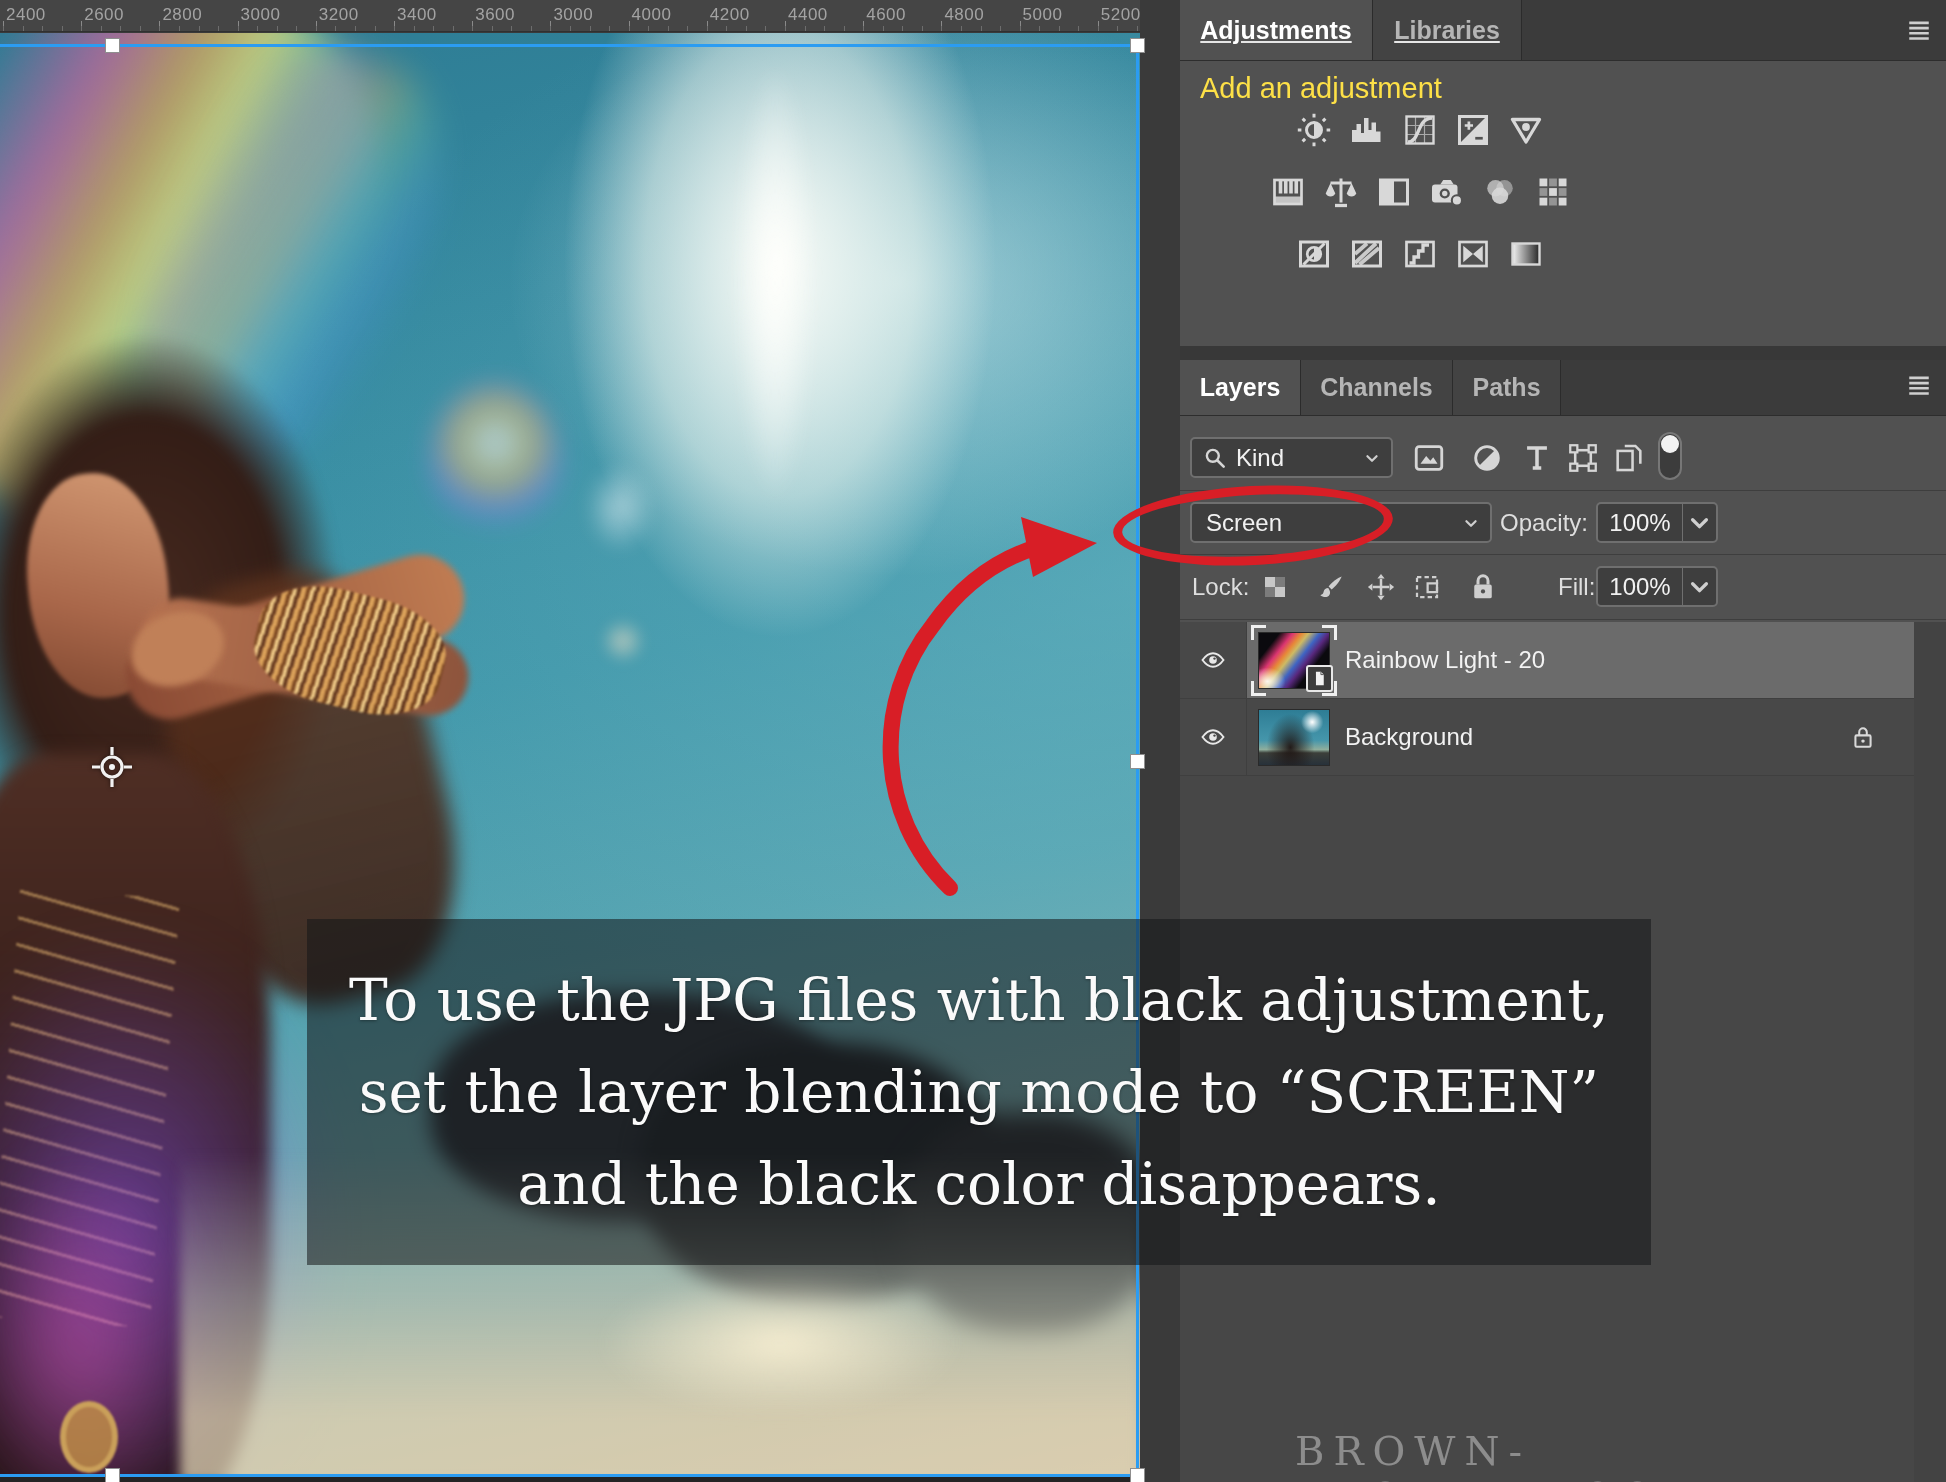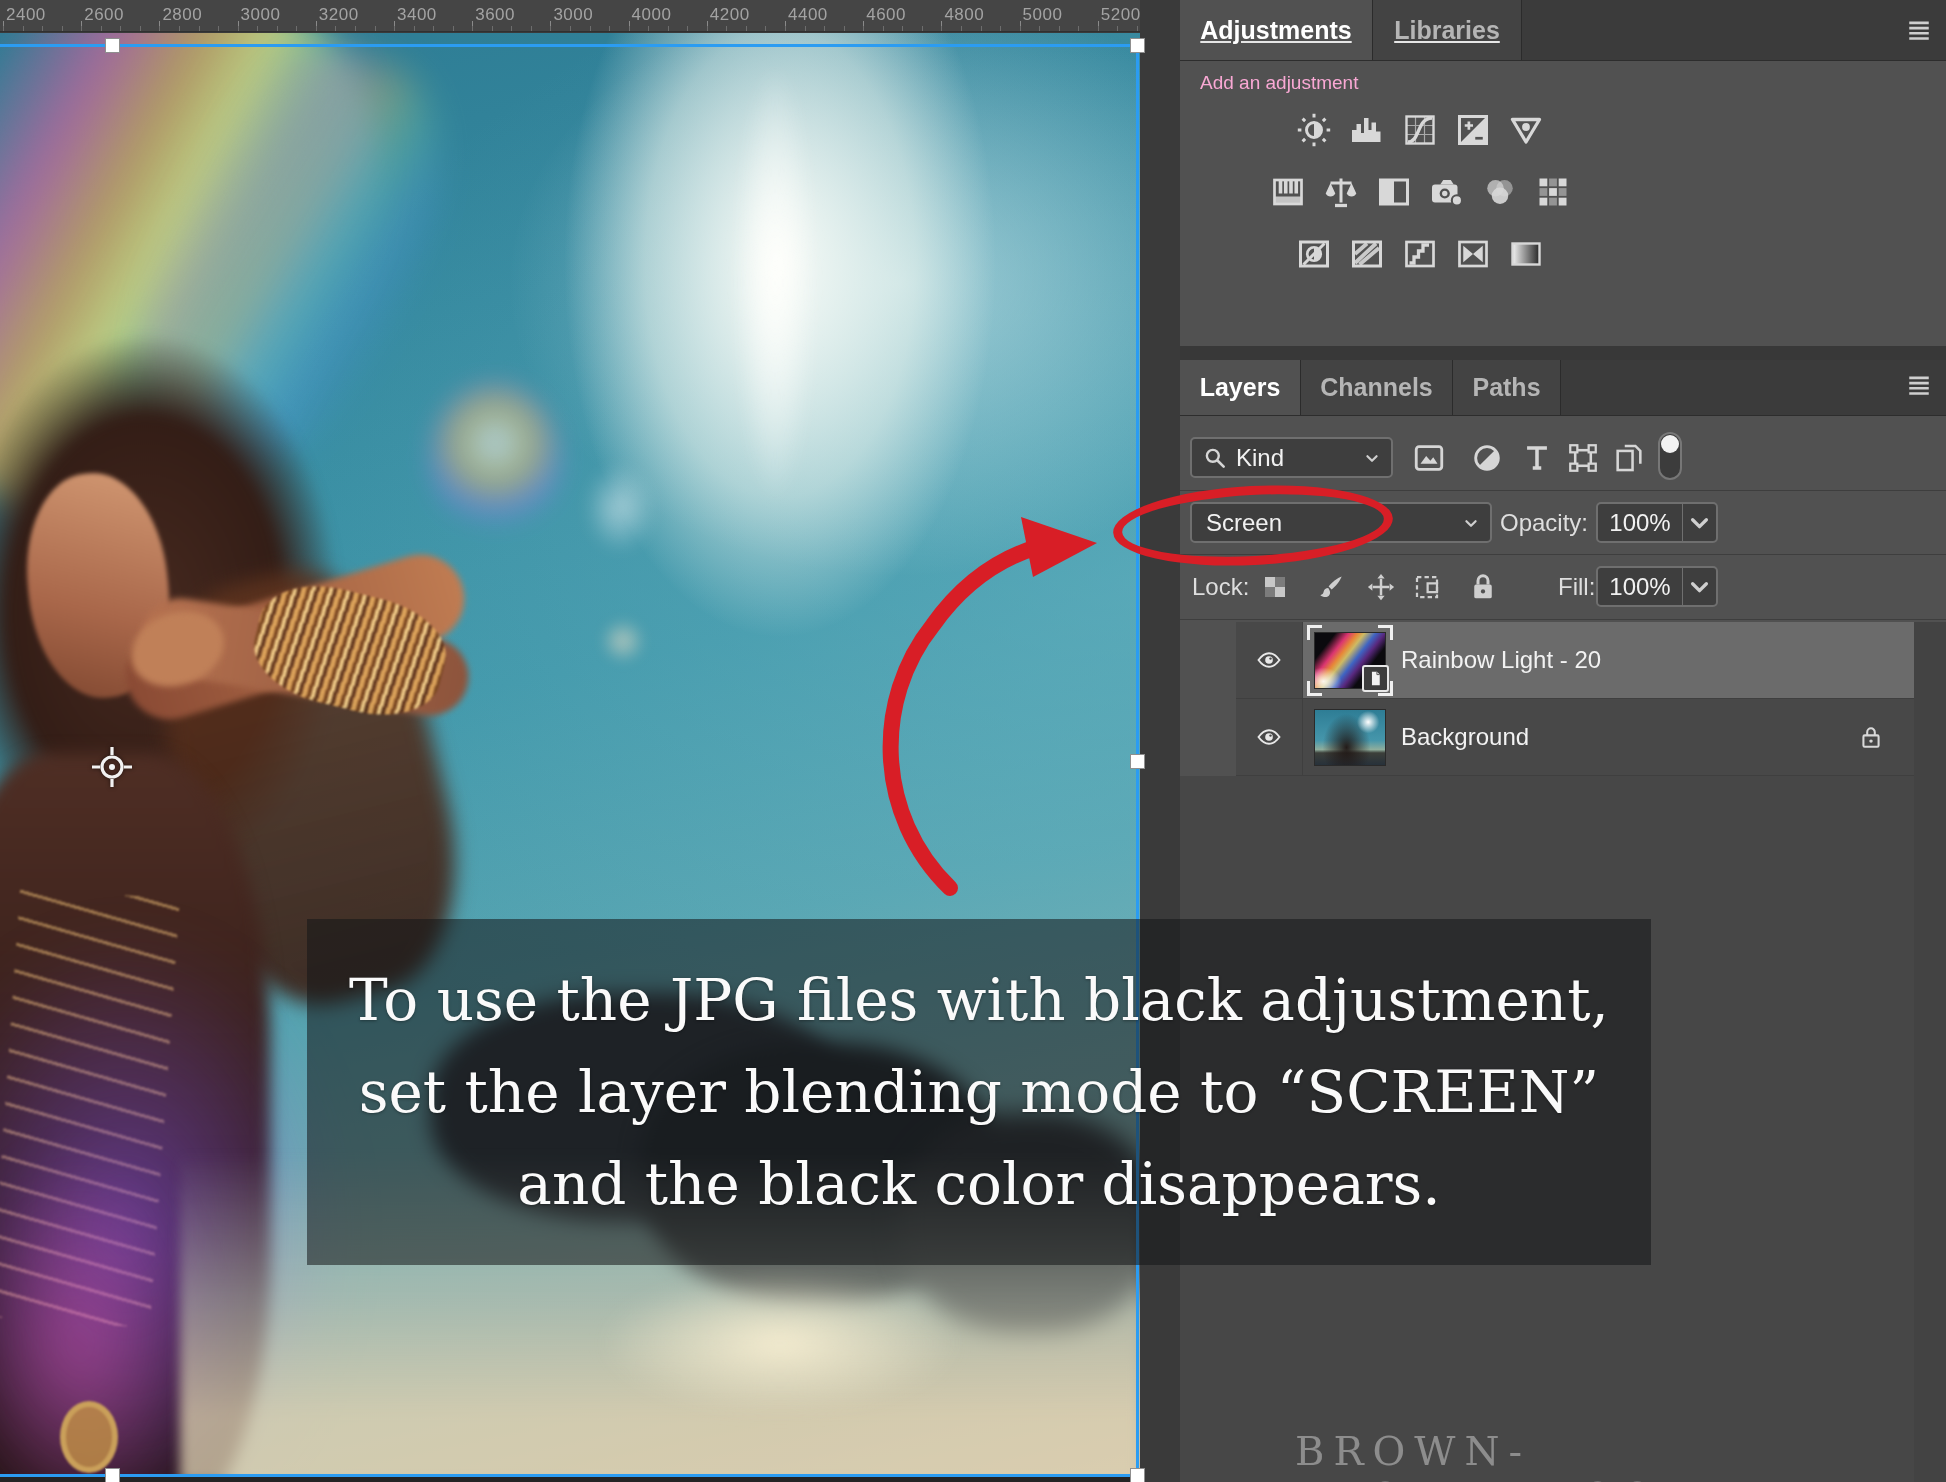--- a/index.html
+++ b/index.html
@@ -74,41 +74,41 @@
   #ref-point{z-index:13;filter:drop-shadow(0 0 2px rgba(0,0,0,.6));}
 
   
   #panel{position:absolute;left:1180px;top:0;width:766px;height:1482px;background:#515151;}
   .tabbar{position:absolute;left:0;width:766px;background:#3b3b3b;border-bottom:1px solid #2d2d2d;display:flex;}
   .tab{height:100%;display:flex;align-items:center;justify-content:center;font-size:25px;font-weight:700;
        color:#b5b5b5;background:#434343;border-right:1px solid #2b2b2b;}
   .tab.active{background:#515151;color:#ffffff;}
   .tabbar-rest{flex:1;background:#3b3b3b;}
   .menu-btn{position:absolute;right:10px;width:34px;height:26px;color:#cfcfcf;}
-  .heading{position:absolute;font-size:19px;color:#f9a8d4;}
+  .heading{position:absolute;font-size:29px;color:#fde047;}
   .adj-row{display:flex;justify-content:center;gap:15px;margin-bottom:22px;}
   .adj-btn{width:38px;height:40px;display:flex;align-items:center;justify-content:center;color:#d8d8d8;}
   .adj-btn svg{width:36px;height:36px;}
   .dock-gap{position:absolute;left:1180px;top:346px;width:766px;height:14px;background:#383838;z-index:2;}
 
   .combo{position:absolute;height:41px;background:#3e3e3e;border:2px solid #6f6f6f;border-radius:5px;
          display:flex;align-items:center;color:#f1f1f1;font-size:24px;}
   .combo .chev{margin-left:auto;margin-right:8px;width:22px;height:22px;color:#cfcfcf;flex:none;}
   .panel-label{position:absolute;font-size:24px;color:#dedede;line-height:41px;}
   .valuebox{position:absolute;width:122px;height:41px;background:#3e3e3e;border:2px solid #6f6f6f;border-radius:5px;
             display:flex;align-items:center;color:#f1f1f1;font-size:24px;}
   .valuebox .val{flex:1;text-align:center;}
   .valuebox .chevcell{width:34px;height:100%;border-left:1px solid #6f6f6f;display:flex;align-items:center;justify-content:center;color:#cfcfcf;}
   .sep{position:absolute;left:0;width:766px;height:1px;background:#3e3e3e;}
   .mini-icon{position:absolute;width:34px;height:34px;color:#d6d6d6;}
   .toggle-pill{position:absolute;width:24px;height:48px;border-radius:12px;background:#3c3c3c;border:2px solid #777;}
   .toggle-pill .knob{position:absolute;left:1px;top:1px;width:18px;height:18px;border-radius:50%;background:#f2f2f2;}
 
   
-  #layers-list{position:absolute;left:8px;top:622px;width:734px;padding-left:48px;}
+  #layers-list{position:absolute;left:0;top:622px;width:734px;}
   .layer-row{display:flex;height:77px;border-bottom:1px solid #3f3f3f;background:#484848;}
   .eye-cell{width:67px;flex:none;display:flex;align-items:center;justify-content:center;
             border-right:1px solid #3f3f3f;background:#484848;color:#e8e8e8;}
   .eye-cell svg{width:32px;height:24px;}
   .row-content{flex:1;display:flex;align-items:center;padding-left:11px;background:#484848;}
   .layer-row.selected .row-content{background:#6b6b6b;}
   .thumbwrap{position:relative;width:72px;height:57px;flex:none;}
   .thumb{width:72px;height:57px;border:1px solid #2a2a2a;}
   .thumb.rainbow{background:
       radial-gradient(26px 20px at 12% 88%,rgba(255,255,255,.9),rgba(255,255,255,0) 70%),

